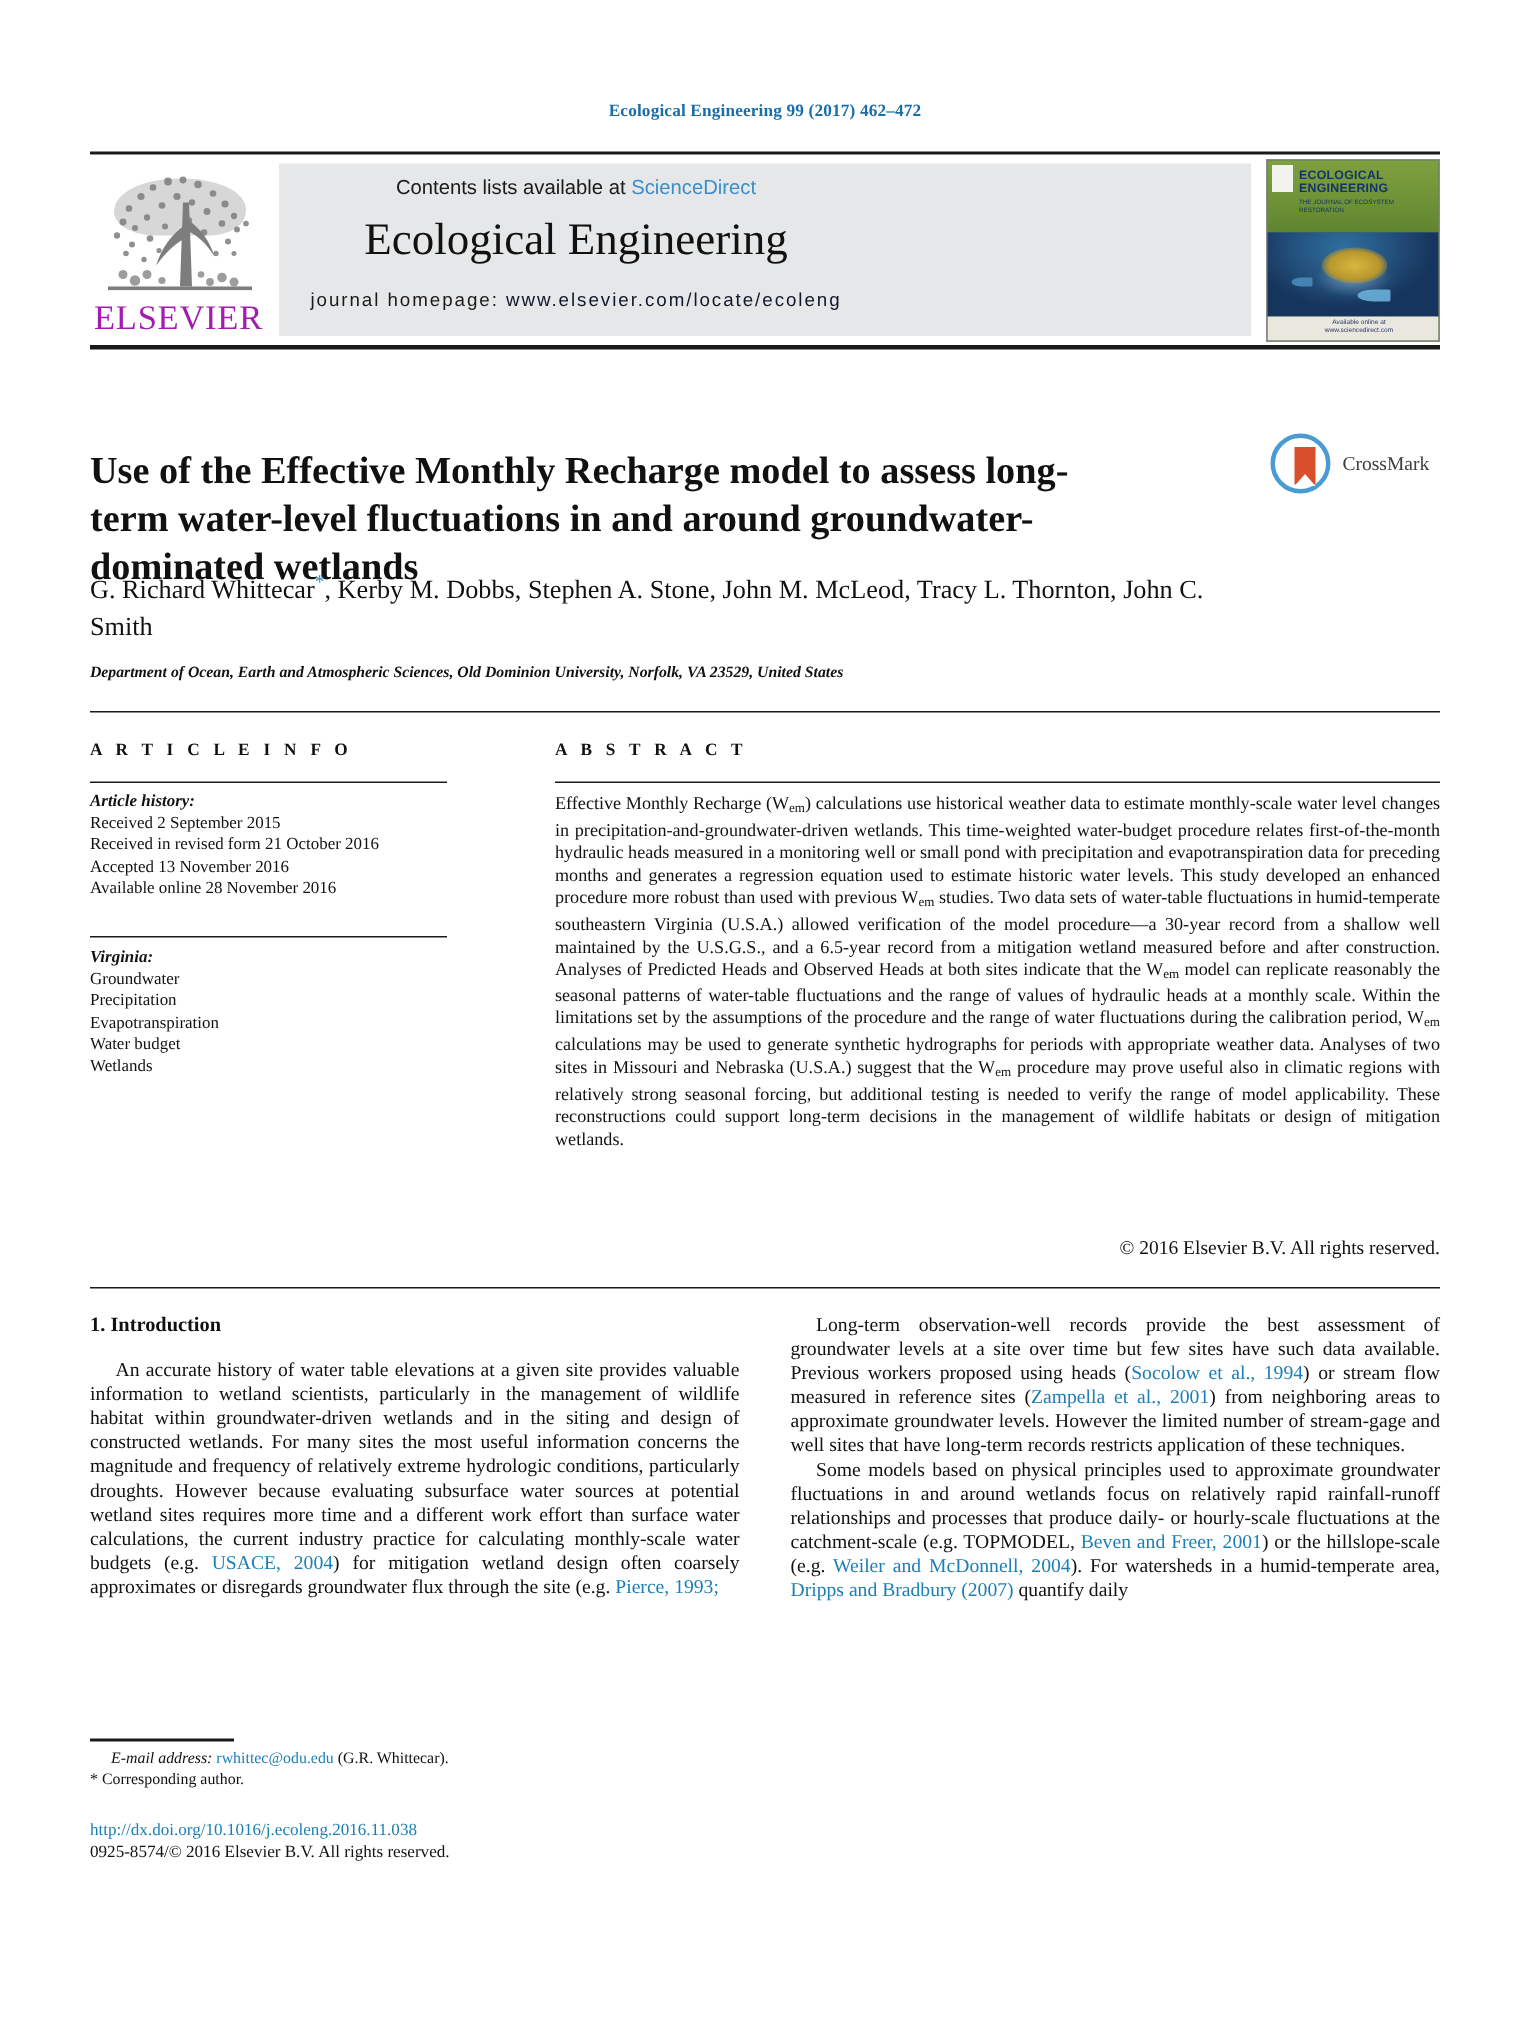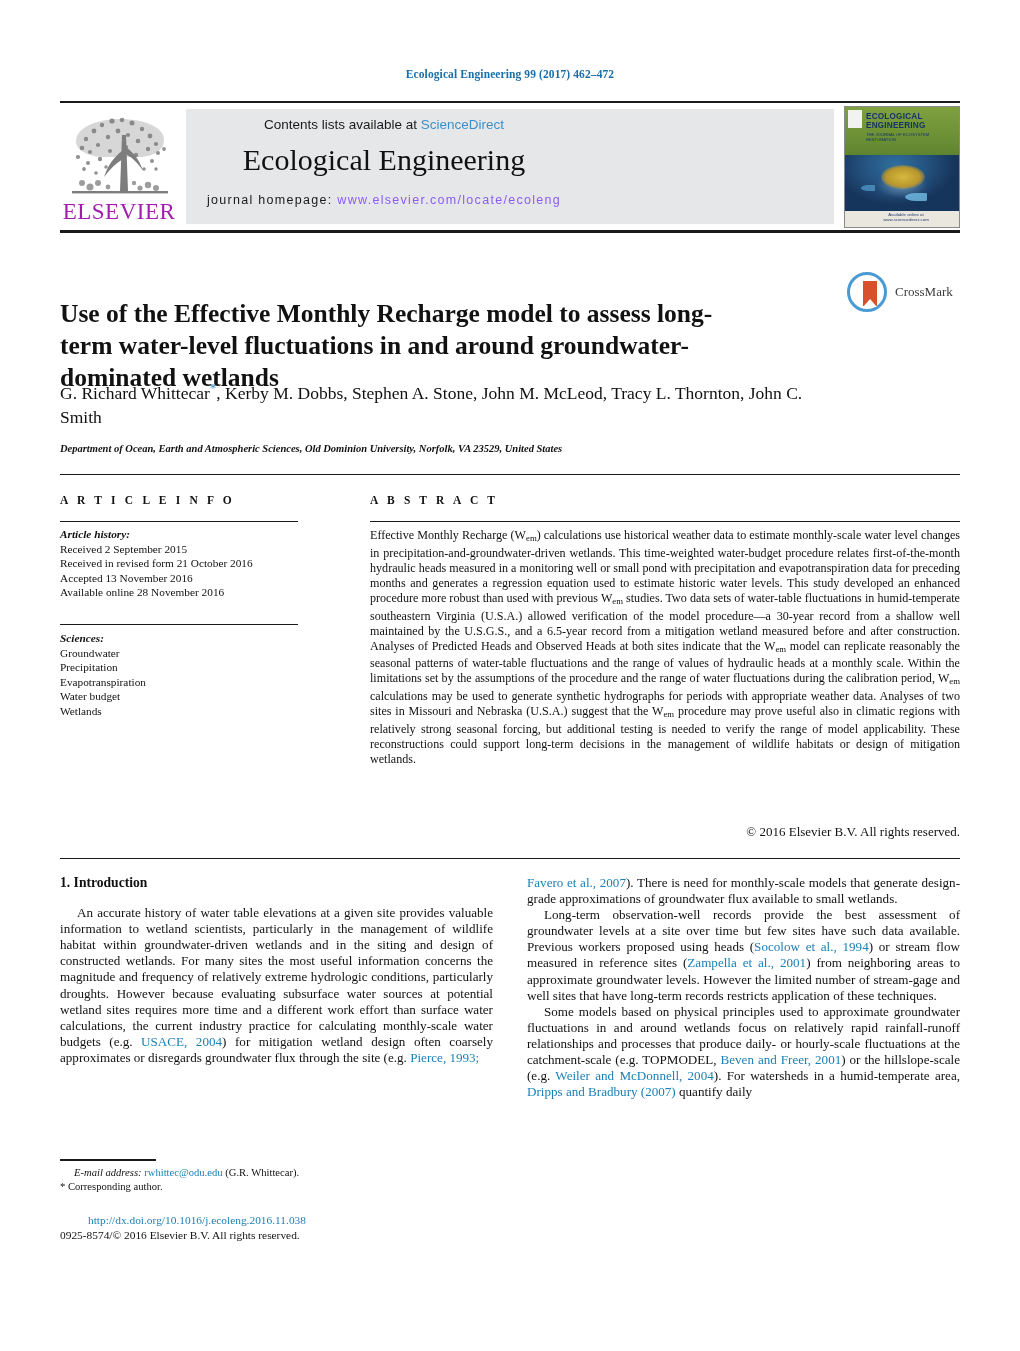--- a/index.html
+++ b/index.html
@@ -97,21 +97,21 @@
   .mh-home {
     position: absolute;
     left: 0; top: 88px;
     width: 648px;
     text-align: center;
     font-family: "Liberation Sans", sans-serif;
     font-size: 12.5px;
     letter-spacing: 1.3px;
     color: #1a1a1a;
   }
-  .mh-home .url { color: #8b5cf6; }
+  .mh-home .url { color: #0f172a; }
 
   
   .cover {
     position: absolute;
     left: 784px; top: 1px;
     width: 114px; height: 120px;
     border: 1px solid #8a8a8a;
     background: #5a7a32;
     overflow: hidden;
   }
@@ -202,21 +202,21 @@
     position: absolute;
     left: 60px; top: 281px;
     width: 700px;
     font-family: "Liberation Serif", serif;
     font-size: 25.5px;
     line-height: 32px;
     color: #111111;
   }
   .crossmark {
     position: absolute;
-    left: 847px; top: 272px;
+    left: 847px; top: 289px;
     width: 105px; height: 40px;
   }
   .cm-circle {
     position: absolute; left: 0; top: 0;
     width: 40px; height: 40px;
     border-radius: 50%;
     background: #ffffff;
     border: 3px solid #4a9ad4;
     box-sizing: border-box;
   }
@@ -403,21 +403,21 @@
   .footnote .ital { font-style: italic; }
   .doi-block {
     position: absolute;
     left: 60px; top: 1213px;
     width: 440px;
     font-family: "Liberation Serif", serif;
     font-size: 11.4px;
     line-height: 14.5px;
     color: #111111;
   }
-  .doi-link { color: #1b7fb5; margin-left: 28px; }
+  .doi-link { color: #1b7fb5; }
   .sub { font-size: 0.72em; vertical-align: -0.24em; }
 </style>
 </head>
 <body>
 
 <div class="page">
 
   <div class="runhead">Ecological Engineering 99 (2017) 462–472</div>
 
   <div class="rule-top"></div>
@@ -535,21 +535,21 @@
     <div class="lbl">Article history:</div>
     <div>Received 2 September 2015</div>
     <div>Received in revised form 21 October 2016</div>
     <div>Accepted 13 November 2016</div>
     <div>Available online 28 November 2016</div>
   </div>
 
   <div class="ai-rule2"></div>
 
   <div class="kw-block">
-    <div class="lbl">Sciences:</div>
+    <div class="lbl">Virginia:</div>
     <div>Groundwater</div>
     <div>Precipitation</div>
     <div>Evapotranspiration</div>
     <div>Water budget</div>
     <div>Wetlands</div>
   </div>
 
   <div class="hdr-smallcaps ab-head">A B S T R A C T</div>
   <div class="ab-rule"></div>
 
@@ -558,21 +558,20 @@
   <div class="copyright">© 2016 Elsevier B.V. All rights reserved.</div>
 
   <div class="rule-under-abstract"></div>
 
   <div class="col col-left">
     <div class="sec-head">1.  Introduction</div>
     <p><span>An accurate history of water table elevations at a given site provides valuable information to wetland scientists, particularly in the management of wildlife habitat within groundwater-driven wetlands and in the siting and design of constructed wetlands. For many sites the most useful information concerns the magnitude and frequency of relatively extreme hydrologic conditions, particularly droughts. However because evaluating subsurface water sources at potential wetland sites requires more time and a different work effort than surface water calculations, the current industry practice for calculating monthly-scale water budgets (e.g. </span><a class="ref" href="#">USACE, 2004</a><span>) for mitigation wetland design often coarsely approximates or disregards groundwater flux through the site (e.g. </span><a class="ref" href="#">Pierce, 1993;</a></p>
   </div>
 
   <div class="col col-right">
-    <p class="noindent"><a class="ref" href="#">Favero et al., 2007</a><span>). There is need for monthly-scale models that generate design-grade approximations of groundwater flux available to small wetlands.</span></p>
     <p><span>Long-term observation-well records provide the best assessment of groundwater levels at a site over time but few sites have such data available. Previous workers proposed using heads (</span><a class="ref" href="#">Socolow et al., 1994</a><span>) or stream flow measured in reference sites (</span><a class="ref" href="#">Zampella et al., 2001</a><span>) from neighboring areas to approximate groundwater levels. However the limited number of stream-gage and well sites that have long-term records restricts application of these techniques.</span></p>
     <p><span>Some models based on physical principles used to approximate groundwater fluctuations in and around wetlands focus on relatively rapid rainfall-runoff relationships and processes that produce daily- or hourly-scale fluctuations at the catchment-scale (e.g. TOPMODEL, </span><a class="ref" href="#">Beven and Freer, 2001</a><span>) or the hillslope-scale (e.g. </span><a class="ref" href="#">Weiler and McDonnell, 2004</a><span>). For watersheds in a humid-temperate area, </span><a class="ref" href="#">Dripps and Bradbury (2007)</a><span> quantify daily</span></p>
   </div>
 
   <div class="fn-rule"></div>
   <div class="footnote">
     <div style="padding-left:14px;">
       <span class="ital">E-mail address:</span>
       <a class="ref" href="#">rwhittec@odu.edu</a>
       <span>(G.R. Whittecar).</span>

